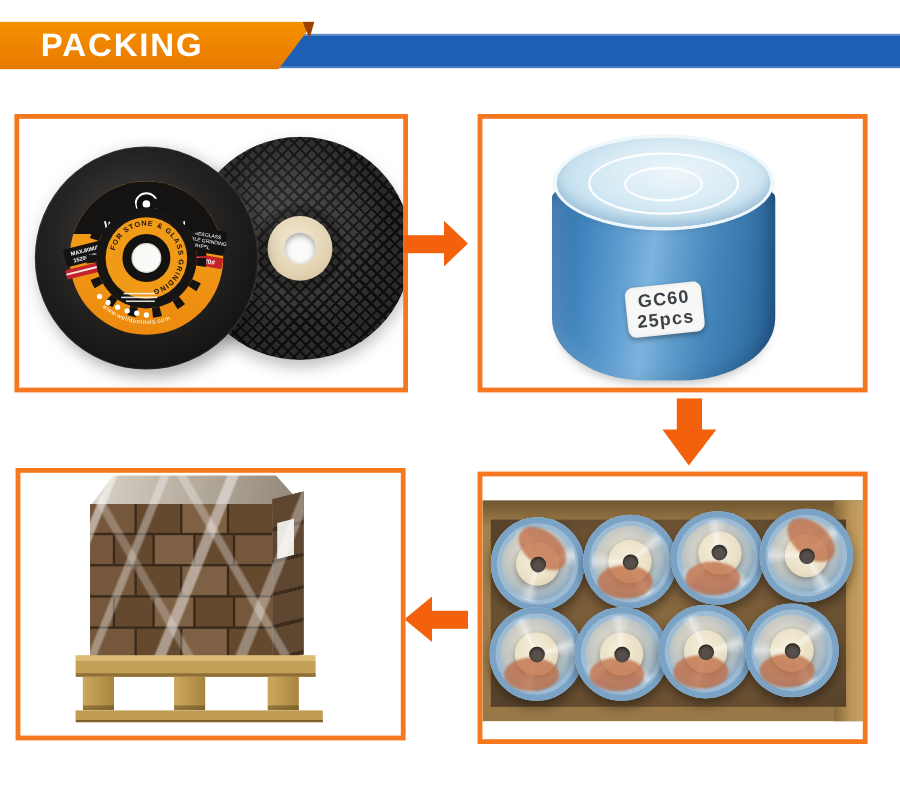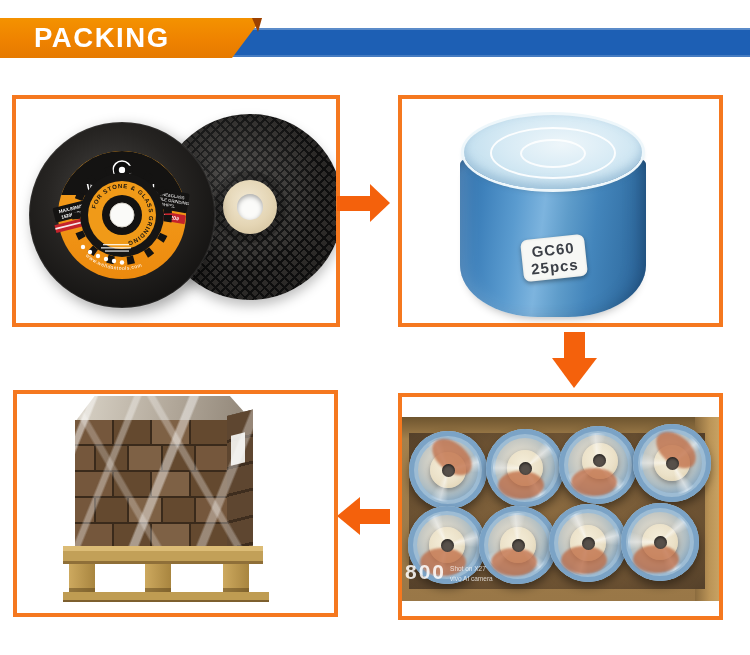--- a/index.html
+++ b/index.html
@@ -264,27 +264,20 @@
         <div class="peek"></div>
       </div>
     <div class="btop" style="left:147px;top:107px;">
         <div class="film"></div>
         <div class="peek"></div>
       </div>
     <div class="btop" style="left:219px;top:106px;">
         <div class="film"></div>
         <div class="peek"></div>
       </div>
-    <div class="wm">
-      <span class="wm-big">800</span>
-      <span class="wm-small">
-        <span>Shot on X27</span><br>
-        <span>vivo AI camera</span>
-      </span>
-    </div>
   </div>
 
   <div class="arrowL">
     <div class="head"></div>
     <div class="shaft"></div>
   </div>
 
   <div class="panel p4">
     <div class="stop"></div>
     <div class="sfront">

